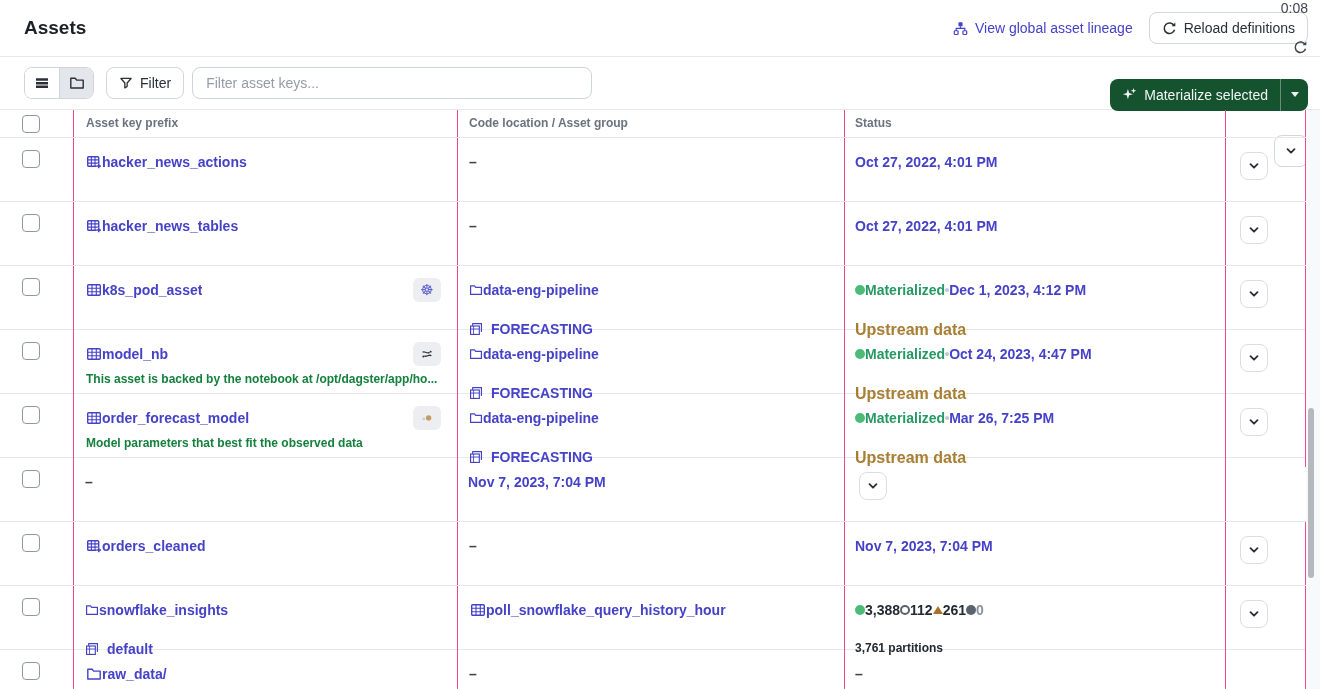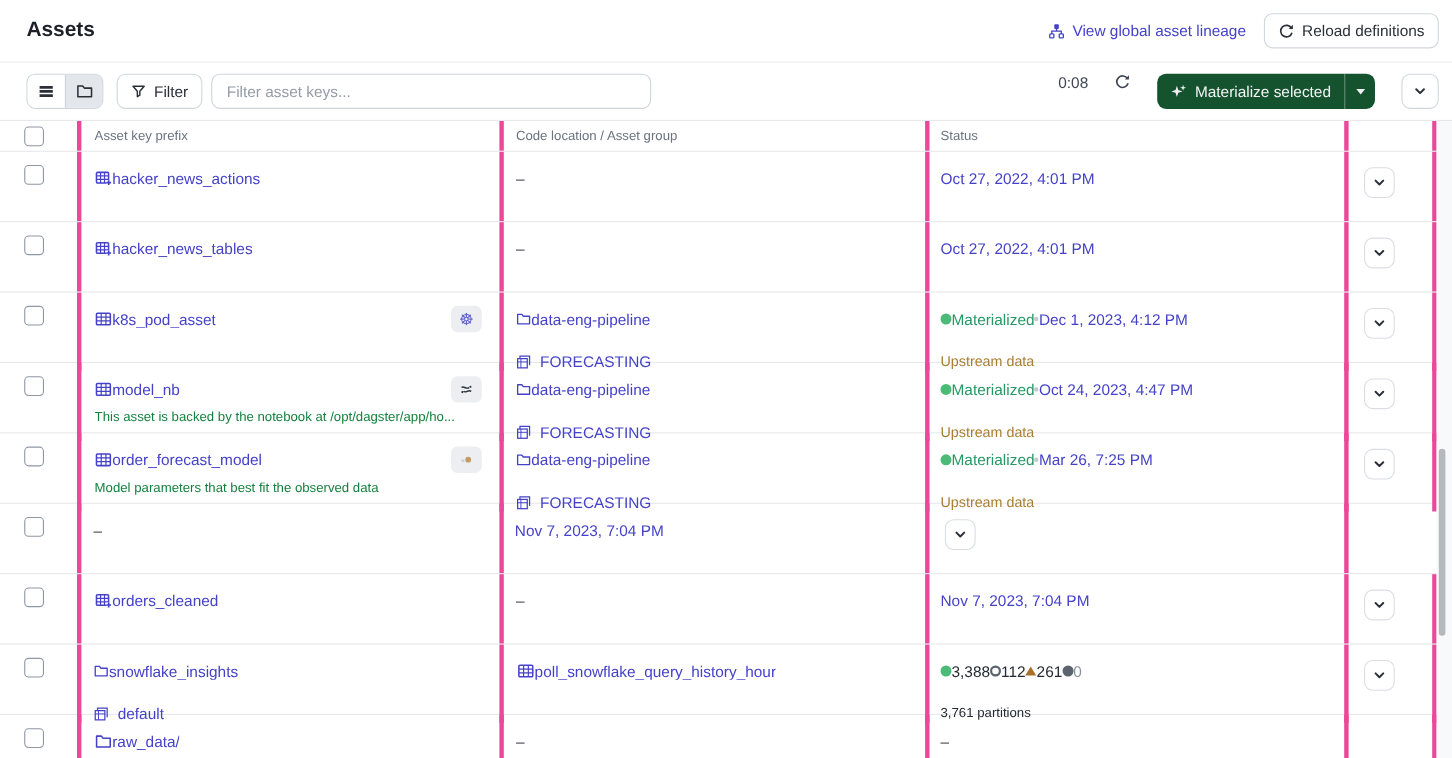--- a/index.html
+++ b/index.html
@@ -41,21 +41,21 @@
     background: #fff; color: #2a2f38; cursor: pointer;
   }
   .view-toggle .seg + .seg { border-left: 1px solid #cfd4db; }
   .view-toggle .seg.active { background: #e3e6ea; }
   .filter-btn { margin-right: 8px; }
   .search-input {
     width: 400px; height: 32px; border: 1px solid #cfd4db; border-radius: 8px;
     padding: 0 13px; font-size: 14px; color: #21262e; font-family: inherit; outline: none;
   }
   .search-input::placeholder { color: #959ca8; }
-  .toolbar-right { margin-left: auto; display: flex; align-items: flex-start; gap: 24px; }
+  .toolbar-right { margin-left: auto; display: flex; align-items: flex-end; gap: 24px; flex-direction: column; }
   .timer { font-size: 14px; color: #3f4651; }
   .refresh-mini { display: flex; align-items: center; color: #3f4651; cursor: pointer; }
   .split-btn { display: flex; height: 32px; border-radius: 8px; overflow: hidden; background: #14532d; }
   .split-main {
     display: flex; align-items: center; gap: 7px; padding: 0 12px;
     color: #f2f4f6; font-size: 14px; cursor: default;
   }
   .split-caret {
     width: 28px; display: flex; align-items: center; justify-content: center;
     border-left: 1px solid rgba(255,255,255,0.35); cursor: default;
@@ -68,21 +68,21 @@
     width: 34px; height: 32px; display: flex; align-items: center; justify-content: center;
     background: #fff; border: 1px solid #d2d6dd; border-radius: 8px; cursor: pointer;
   }
 
   
   .asset-table { position: relative; }
   .thead, .trow {
     display: grid;
     grid-template-columns: 74px 384px 387px 381px 80px;
   }
-  .cell { border-right: 4px solid #ec4899; padding-top: 12px; min-width: 0; }
+  .cell { border-right: 1px solid #ec4899; padding-top: 12px; min-width: 0; font-weight: bold; }
   .thead { height: 28px; border-bottom: 1px solid #e6e8ec; }
   .thead .cell { padding-top: 6px; font-size: 12px; color: #6a7380; }
   .trow { height: 64px; border-bottom: 1px solid #e6e8ec; }
   .c-check { padding-left: 22px; }
   .c-asset { padding-left: 12px; padding-right: 16px; }
   .c-loc { padding-left: 11px; }
   .c-status { padding-left: 10px; }
   .c-action { padding-left: 14px; padding-top: 14px; }
 
   .checkbox {
@@ -110,21 +110,21 @@
   .ring {
     width: 10px; height: 10px; border-radius: 50%;
     border: 2px solid #59636e; flex: none;
   }
   .tri {
     width: 0; height: 0; flex: none;
     border-left: 5px solid transparent; border-right: 5px solid transparent;
     border-bottom: 8px solid #a8722b;
   }
   .green-text { color: #259964; }
-  .stale-text { color: #a87e31; font-size: 13px; }
+  .stale-text { color: #a87e31; font-size: 16px; }
   .count { color: #232a33; }
   .count-zero { color: #8a929d; }
   .partitions-total { font-size: 12px; color: #232a33; }
 
   .rowbtn {
     width: 28px; height: 28px; background: #fff; border: 1px solid #dadde3;
     border-radius: 8px; display: flex; align-items: center; justify-content: center; cursor: pointer;
   }
 
   

